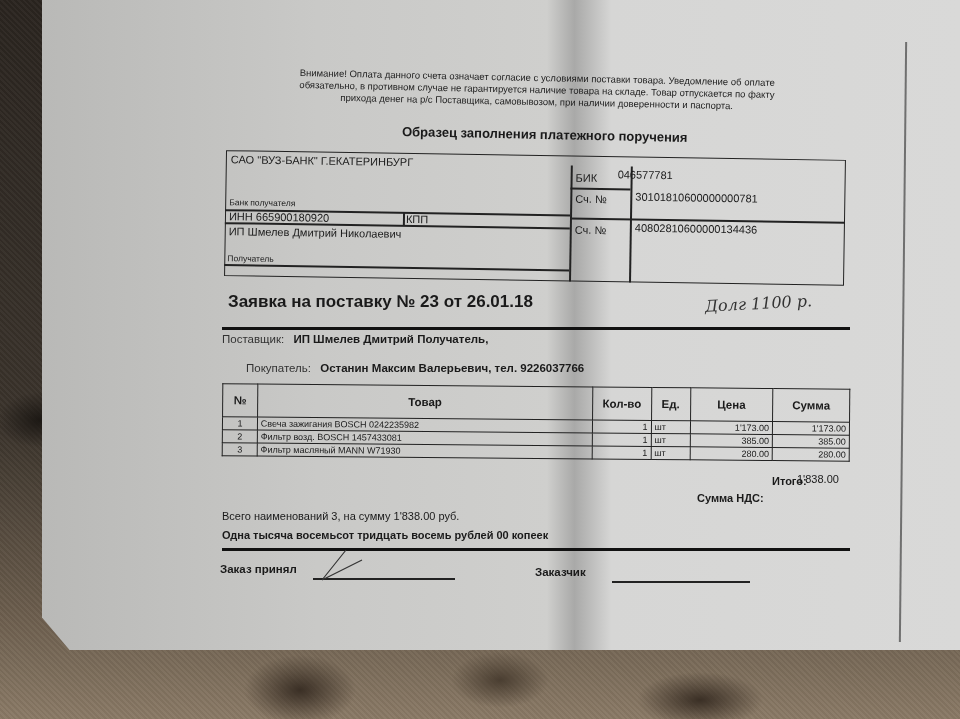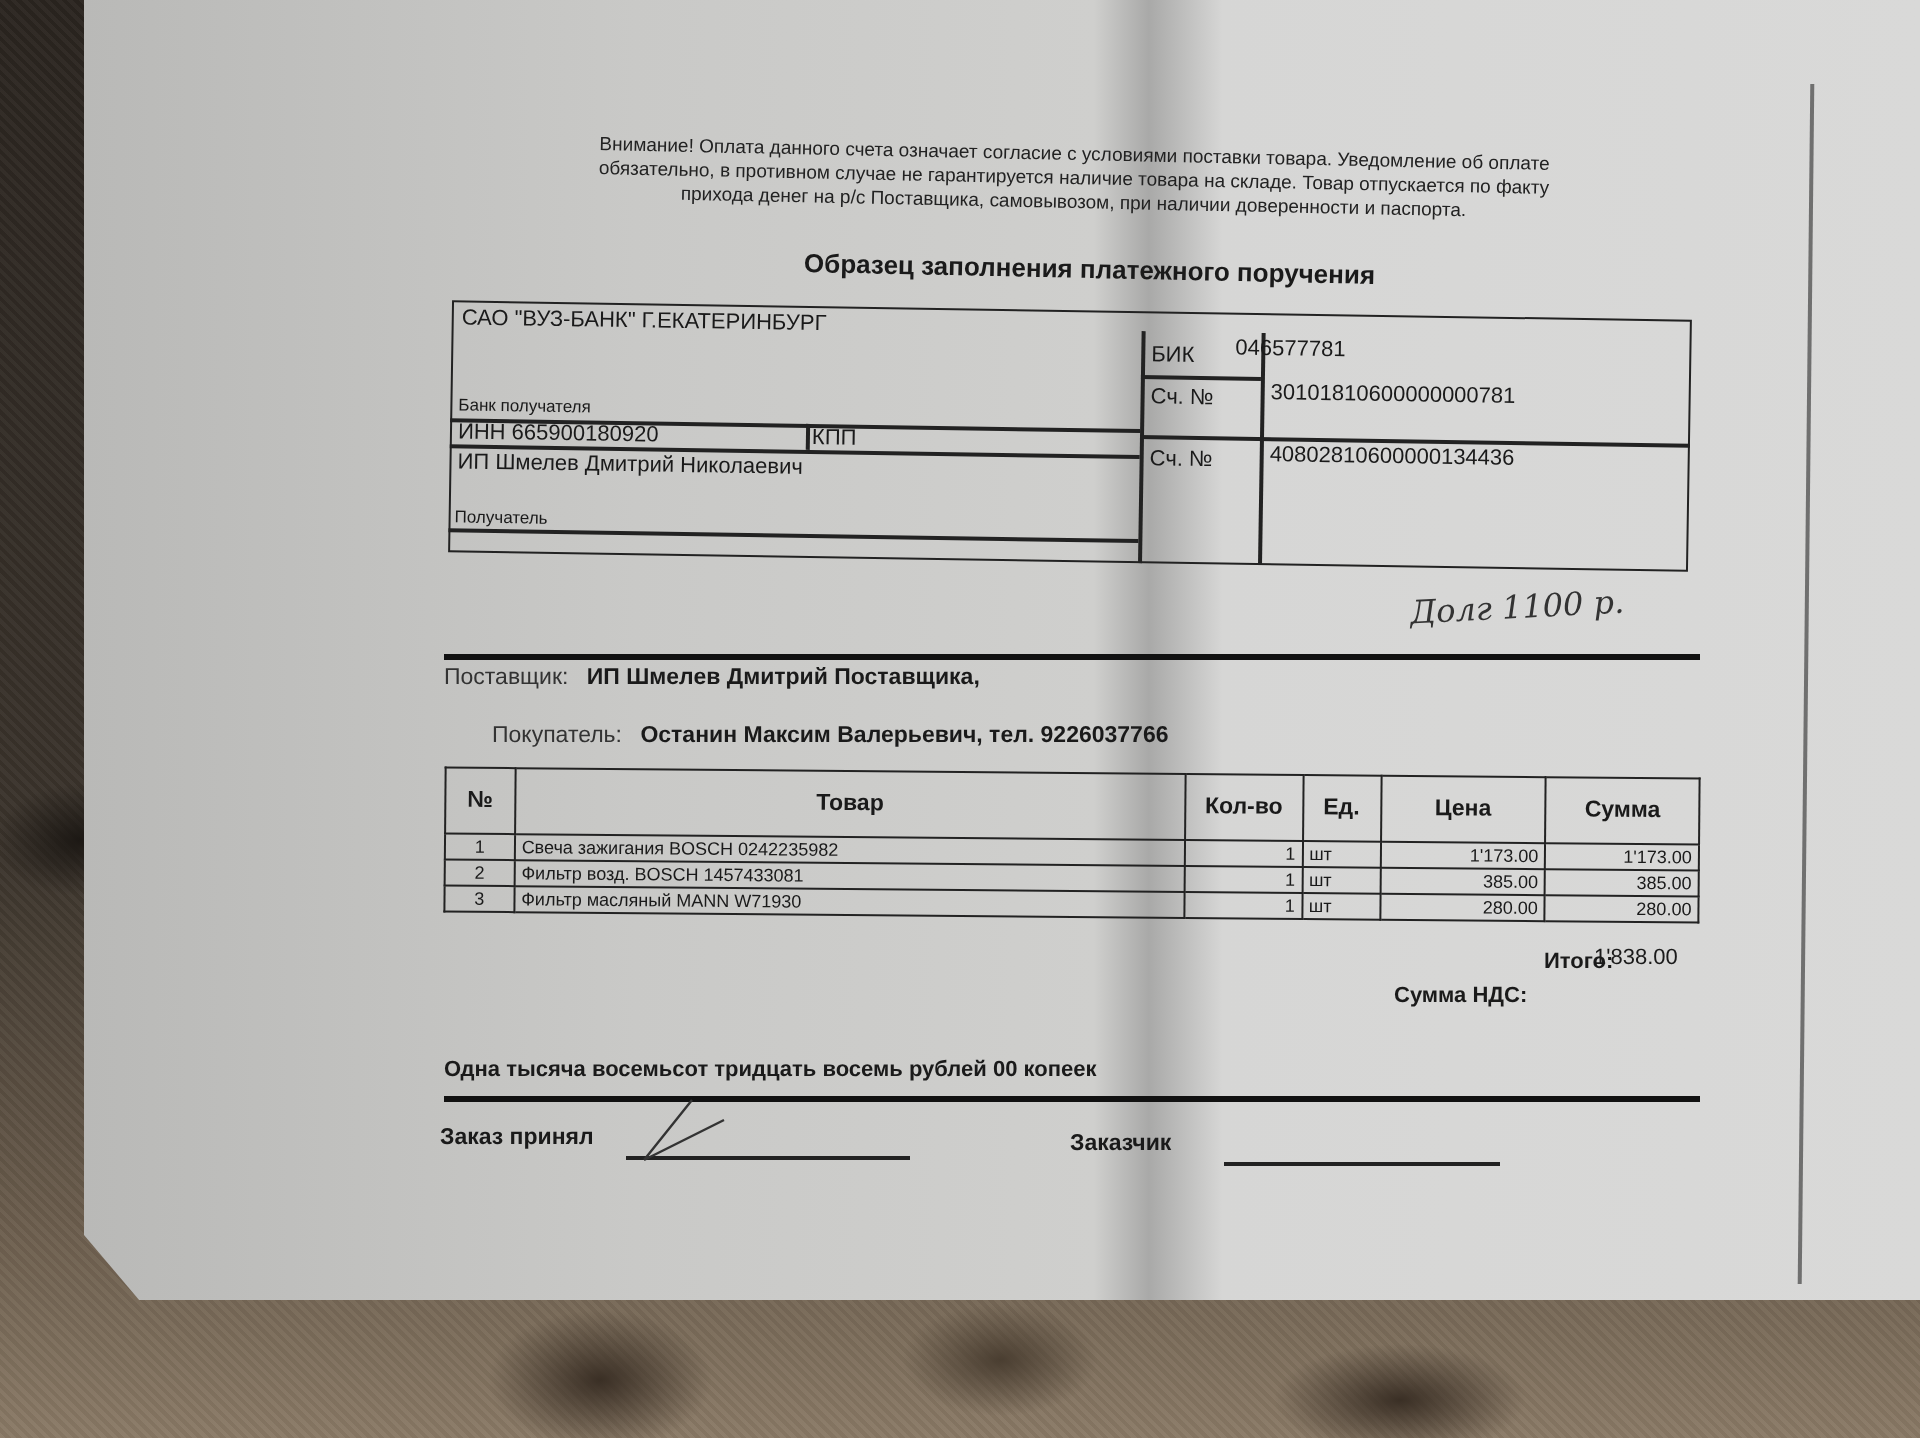--- a/index.html
+++ b/index.html
@@ -102,26 +102,27 @@
     <div class="cell small" style="left:3px;top:103px;">Получатель</div>
 
     <div class="cell" style="left:350px;top:16px;">БИК</div>
     <div class="cell" style="left:392px;top:12px;">046577781</div>
     <div class="cell" style="left:350px;top:37px;">Сч. №</div>
     <div class="cell" style="left:410px;top:34px;">30101810600000000781</div>
     <div class="cell" style="left:350px;top:68px;">Сч. №</div>
     <div class="cell" style="left:410px;top:65px;">40802810600000134436</div>
   </div>
 
+  <div class="order-title">Заявка на поставку № 23 от 26.01.18</div>
   <div class="handwriting">Долг 1100 р.</div>
   <div class="rule" style="left:222px;top:327px;width:628px;"></div>
 
   <div class="party" style="top:333px;">
     <span class="lbl">Поставщик:</span>
-    <span class="val">ИП Шмелев Дмитрий Поставщика,</span>
+    <span class="val">ИП Шмелев Дмитрий Получатель,</span>
   </div>
   <div class="party" style="top:362px;margin-left:24px;">
     <span class="lbl">Покупатель:</span>
     <span class="val">Останин Максим Валерьевич, тел. 9226037766</span>
   </div>
 
   <table class="items">
     <thead>
       <tr>
         <th style="width:32px;">№</th>
@@ -157,20 +158,21 @@
         <td class="num">280.00</td>
         <td class="num">280.00</td>
       </tr>
     </tbody>
   </table>
 
   <div class="totals" style="left:732px;top:475px;padding-left:40px;">Итого:</div>
   <div class="totals" style="left:797px;top:473px;font-weight:normal;">1'838.00</div>
   <div class="totals" style="left:697px;top:492px;">Сумма НДС:</div>
 
+  <div class="summary" style="top:510px;">Всего наименований 3, на сумму 1'838.00 руб.</div>
   <div class="summary" style="top:529px;font-weight:bold;">Одна тысяча восемьсот тридцать восемь рублей 00 копеек</div>
   <div class="rule" style="left:222px;top:548px;width:628px;"></div>
 
   <div class="sig-label" style="left:220px;top:563px;">Заказ принял</div>
   <div class="sig-line" style="left:313px;top:578px;width:142px;"></div>
   <svg class="signature" width="60" height="36">
     <path d="M4 32 L28 2 M4 32 L44 12" stroke="#333" stroke-width="1.2" fill="none"></path>
   </svg>
   <div class="sig-label" style="left:535px;top:566px;">Заказчик</div>
   <div class="sig-line" style="left:612px;top:581px;width:138px;"></div>

